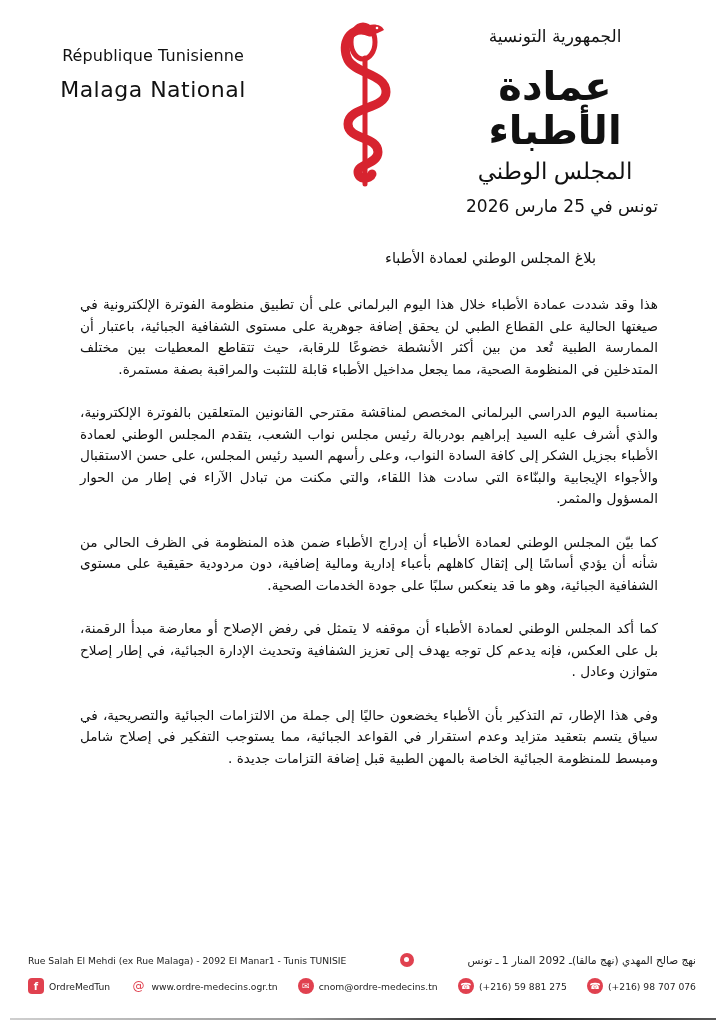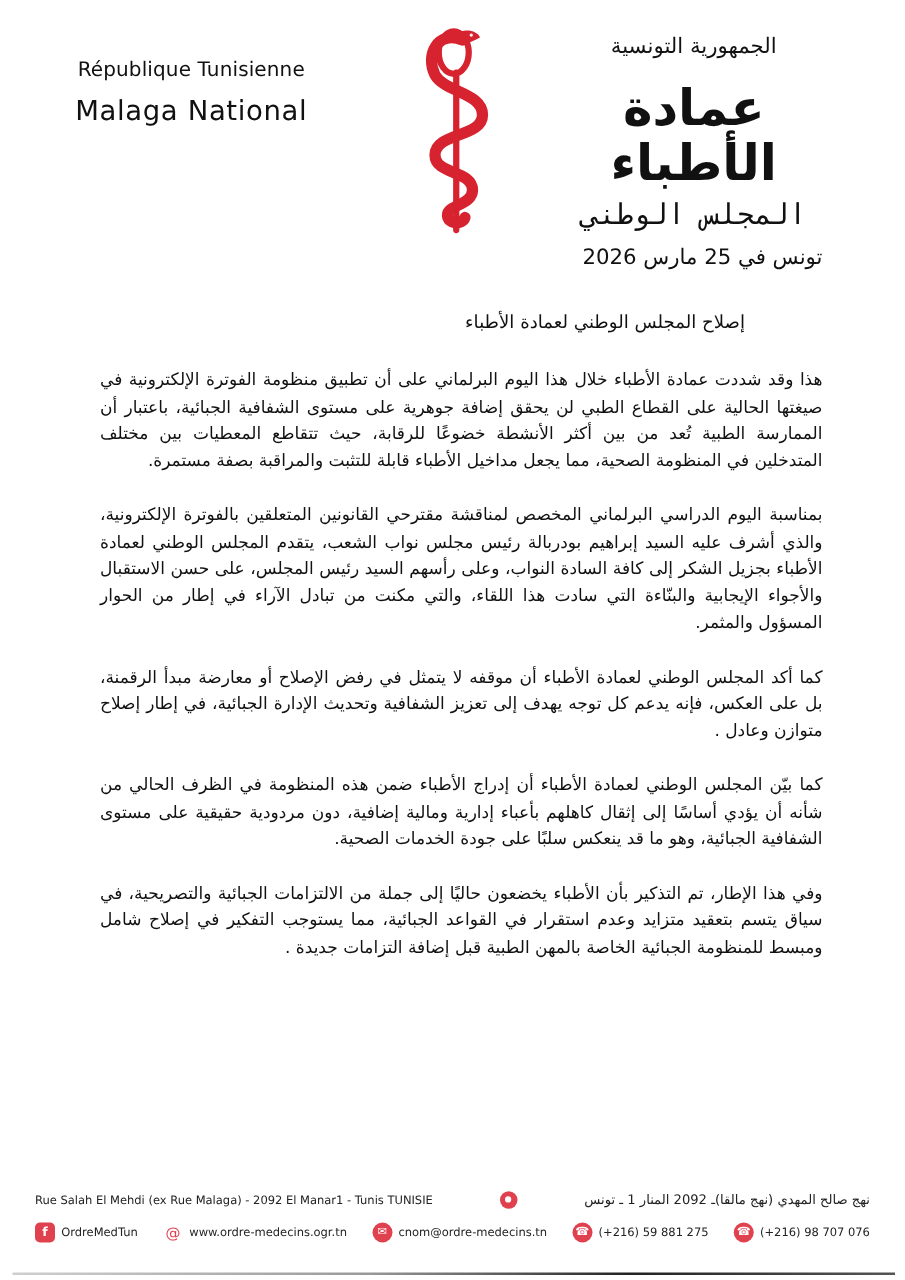--- a/index.html
+++ b/index.html
@@ -5,21 +5,21 @@
   html, body { margin:0; padding:0; background:#ffffff; }
   body { width:724px; height:1024px; position:relative; overflow:hidden; font-family:"DejaVu Sans", sans-serif; color:#111; }
   .hdr-fr { position:absolute; left:28px; top:28px; width:250px; text-align:center; }
   .hdr-fr .rep { font-family:"DejaVu Sans", sans-serif; font-size:16px; margin-top:18px; letter-spacing:0.1px; }
   .hdr-fr .ordre { font-family:"DejaVu Sans", sans-serif; font-weight:bold; font-size:18.5px; margin-top:18px; letter-spacing:0.2px; }
   .hdr-fr .conseil { font-family:"DejaVu Sans", sans-serif; font-size:22px; margin-top:12px; letter-spacing:0.5px; }
   .emblem { position:absolute; left:330px; top:14px; width:70px; height:178px; }
   .hdr-ar { position:absolute; left:430px; top:22px; width:250px; text-align:center; direction:rtl; }
   .hdr-ar .rep { font-family:"DejaVu Serif", serif; font-size:17px; margin-top:4px; }
   .hdr-ar .ordre { font-family:"DejaVu Sans", sans-serif; font-weight:bold; font-size:40px; margin-top:18px; line-height:1.1; letter-spacing:1px; }
-  .hdr-ar .conseil { font-family:Liberation Mono, monospace; font-size:23px; margin-top:6px; }
+  .hdr-ar .conseil { font-family:Liberation Sans, sans-serif; font-size:23px; margin-top:6px; }
   .date { position:absolute; right:66px; top:196px; direction:rtl; font-family:"DejaVu Sans", sans-serif; font-size:17px; }
   .title { position:absolute; right:128px; top:250px; direction:rtl; font-family:"DejaVu Sans", sans-serif; font-size:14.5px; }
   .body { position:absolute; left:80px; right:66px; top:294px; direction:rtl; text-align:justify; font-family:"DejaVu Sans", sans-serif; font-size:13.6px; line-height:21.5px; }
   .body p { margin:0 0 22px 0; }
   .footer { position:absolute; left:28px; right:28px; top:953px; font-family:"DejaVu Sans", sans-serif; font-size:9.2px; color:#222; }
   .frow { display:flex; align-items:center; justify-content:space-between; }
   .frow + .frow { margin-top:11px; }
   .addr-ar { direction:rtl; font-size:10.5px; }
   .pin { display:inline-block; width:14px; height:14px; border-radius:50%; background:#e0414f; margin:0 6px; position:relative; vertical-align:middle; }
   .pin::after { content:""; position:absolute; left:4.5px; top:4px; width:5px; height:5px; border-radius:50%; background:#fff; }
@@ -52,27 +52,27 @@
   <circle cx="47" cy="14" r="1.3" fill="#fff"></circle>
 </svg>
 
 <div class="hdr-ar">
   <div class="rep">الجمهورية التونسية</div>
   <div class="ordre">عمادة الأطباء</div>
   <div class="conseil">المجلس الوطني</div>
 </div>
 
 <div class="date">تونس في 25 مارس 2026</div>
-<div class="title">إصلاح المجلس الوطني لعمادة الأطباء</div>
+<div class="title">بلاغ المجلس الوطني لعمادة الأطباء</div>
 
 <div class="body">
   <p>هذا وقد شددت عمادة الأطباء خلال هذا اليوم البرلماني على أن تطبيق منظومة الفوترة الإلكترونية في صيغتها الحالية على القطاع الطبي لن يحقق إضافة جوهرية على مستوى الشفافية الجبائية، باعتبار أن الممارسة الطبية تُعد من بين أكثر الأنشطة خضوعًا للرقابة، حيث تتقاطع المعطيات بين مختلف المتدخلين في المنظومة الصحية، مما يجعل مداخيل الأطباء قابلة للتثبت والمراقبة بصفة مستمرة.</p>
   <p>بمناسبة اليوم الدراسي البرلماني المخصص لمناقشة مقترحي القانونين المتعلقين بالفوترة الإلكترونية، والذي أشرف عليه السيد إبراهيم بودربالة رئيس مجلس نواب الشعب، يتقدم المجلس الوطني لعمادة الأطباء بجزيل الشكر إلى كافة السادة النواب، وعلى رأسهم السيد رئيس المجلس، على حسن الاستقبال والأجواء الإيجابية والبنّاءة التي سادت هذا اللقاء، والتي مكنت من تبادل الآراء في إطار من الحوار المسؤول والمثمر.</p>
+  <p>كما بيّن المجلس الوطني لعمادة الأطباء أن إدراج الأطباء ضمن هذه المنظومة في الظرف الحالي من شأنه أن يؤدي أساسًا إلى إثقال كاهلهم بأعباء إدارية ومالية إضافية، دون مردودية حقيقية على مستوى الشفافية الجبائية، وهو ما قد ينعكس سلبًا على جودة الخدمات الصحية.</p>
   <p>كما أكد المجلس الوطني لعمادة الأطباء أن موقفه لا يتمثل في رفض الإصلاح أو معارضة مبدأ الرقمنة، بل على العكس، فإنه يدعم كل توجه يهدف إلى تعزيز الشفافية وتحديث الإدارة الجبائية، في إطار إصلاح متوازن وعادل .</p>
-  <p>كما بيّن المجلس الوطني لعمادة الأطباء أن إدراج الأطباء ضمن هذه المنظومة في الظرف الحالي من شأنه أن يؤدي أساسًا إلى إثقال كاهلهم بأعباء إدارية ومالية إضافية، دون مردودية حقيقية على مستوى الشفافية الجبائية، وهو ما قد ينعكس سلبًا على جودة الخدمات الصحية.</p>
   <p>وفي هذا الإطار، تم التذكير بأن الأطباء يخضعون حاليًا إلى جملة من الالتزامات الجبائية والتصريحية، في سياق يتسم بتعقيد متزايد وعدم استقرار في القواعد الجبائية، مما يستوجب التفكير في إصلاح شامل ومبسط للمنظومة الجبائية الخاصة بالمهن الطبية قبل إضافة التزامات جديدة .</p>
 </div>
 
 <div class="footer">
   <div class="frow">
     <span>Rue Salah El Mehdi (ex Rue Malaga) - 2092 El Manar1 - Tunis   TUNISIE</span>
     <span class="pin"></span>
     <span class="addr-ar">نهج صالح المهدي (نهج مالقا)ـ 2092 المنار 1 ـ تونس</span>
   </div>
   <div class="frow">

